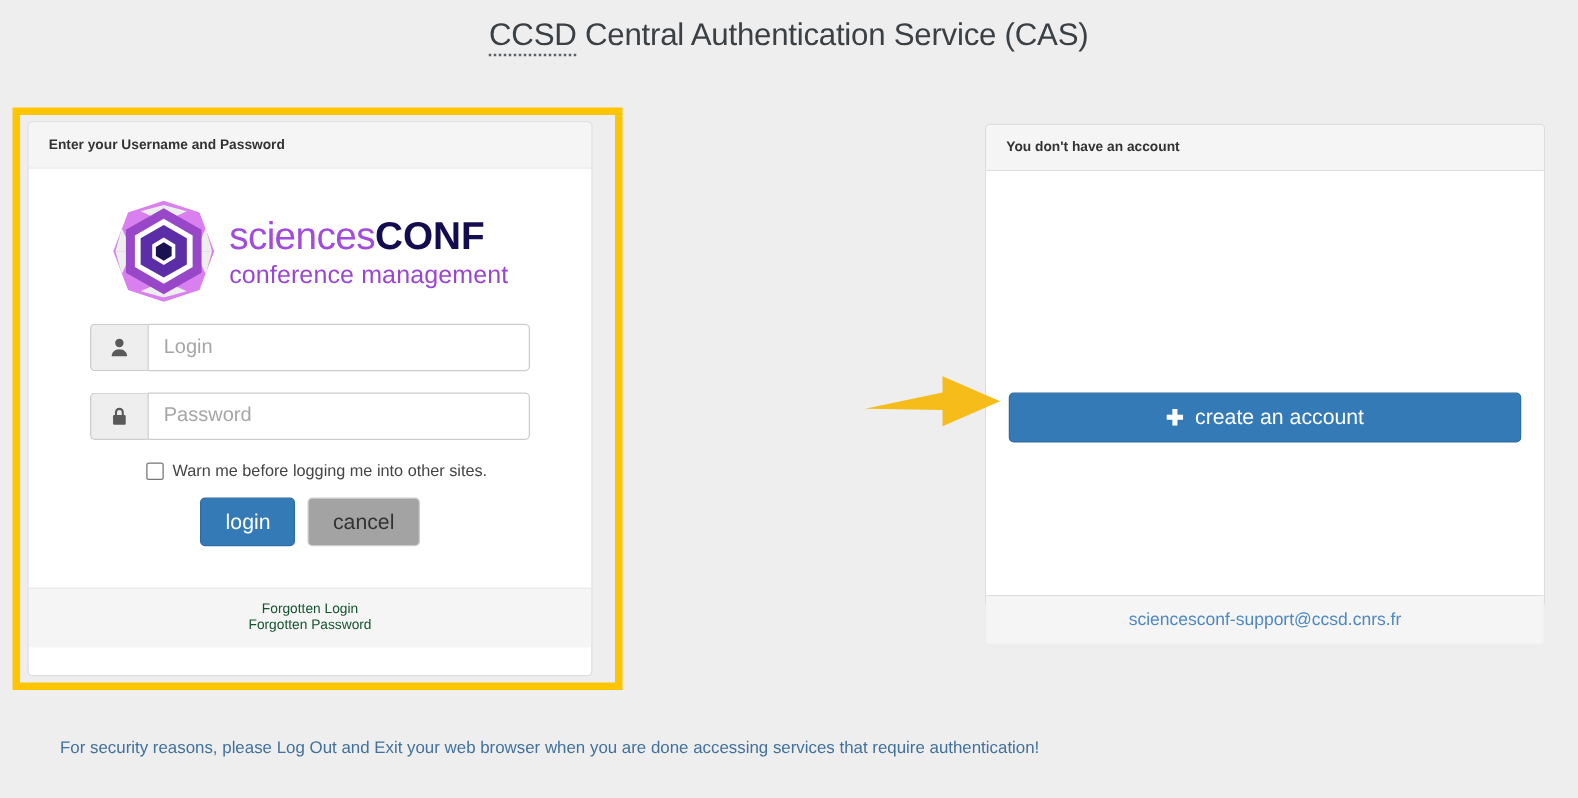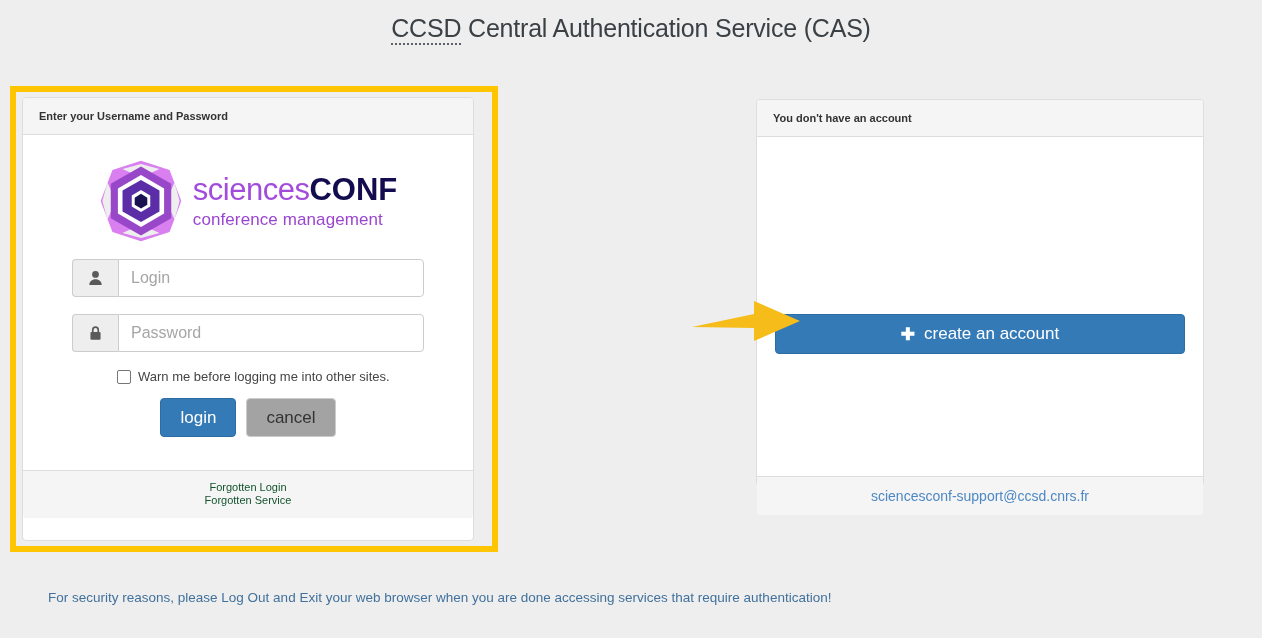--- a/index.html
+++ b/index.html
@@ -93,21 +93,21 @@
   .logo-text { display: flex; flex-direction: column; line-height: 1; }
   .logo-title {
     font-size: 31px;
     letter-spacing: -0.5px;
     white-space: nowrap;
   }
   .logo-sciences { color: #a24cdb; font-weight: 400; }
   .logo-conf { color: #130c4e; font-weight: 700; letter-spacing: 0px; }
   .logo-tagline {
     margin-top: 6px;
-    font-size: 17px;
+    font-size: 20px;
     color: #9b46d0;
     letter-spacing: 0.1px;
     white-space: nowrap;
   }
 
   .input-group {
     display: flex;
     width: 352px;
     margin: 0 auto 17px auto;
     height: 38px;
@@ -183,21 +183,21 @@
   .footer-link {
     display: block;
     color: #14532d;
     font-size: 11px;
     text-decoration: none;
     line-height: 1.22;
   }
 
   
   #account-panel {
-    left: 756px; top: 99px;
+    left: 788px; top: 99px;
     width: 448px; height: 387px;
   }
   #account-panel .panel-body {
     height: 339px;
     position: relative;
   }
   .create-btn {
     position: absolute;
     left: 18px; top: 177px;
     width: 410px;
@@ -314,21 +314,21 @@
       </div>
 
       <div class="btn-row">
         <button class="btn btn-primary">login</button>
         <button class="btn btn-default">cancel</button>
       </div>
 
     </div>
     <div class="panel-footer">
       <a class="footer-link" href="#">Forgotten Login</a>
-      <a class="footer-link" href="#">Forgotten Service</a>
+      <a class="footer-link" href="#">Forgotten Password</a>
     </div>
   </div>
 
   <div class="highlight-frame"></div>
 
   <div class="panel" id="account-panel">
     <div class="panel-heading">You don't have an account</div>
     <div class="panel-body">
       <button class="create-btn">
         <span class="plus-icon">✚</span>

